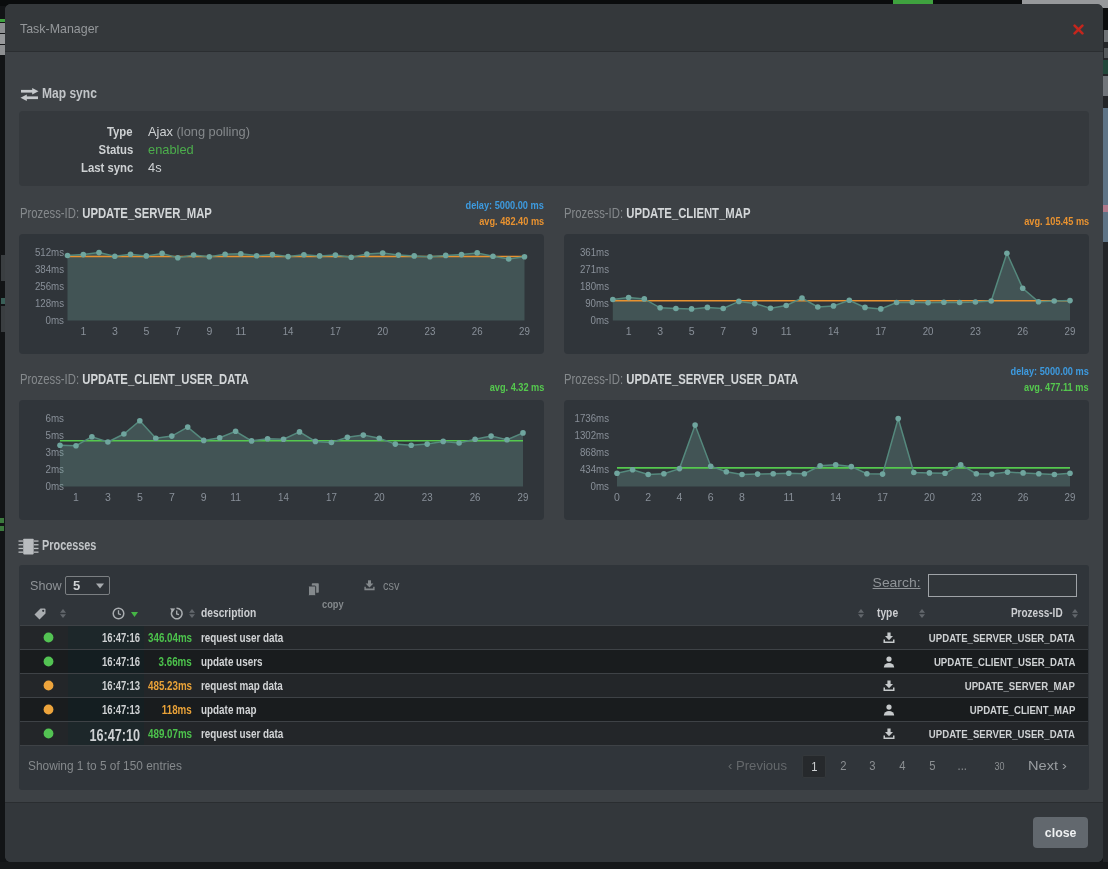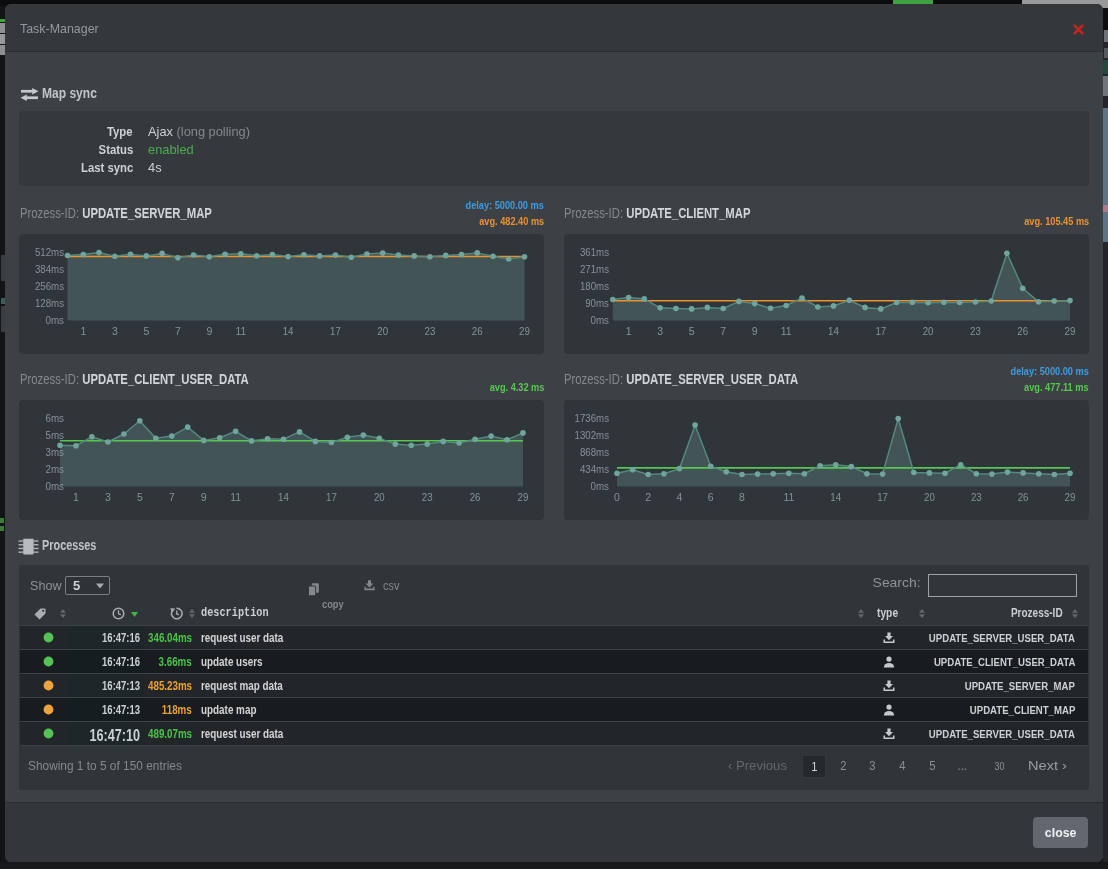--- a/index.html
+++ b/index.html
@@ -322,21 +322,21 @@
       <div style="position:absolute;left:359px;top:576px;">
         <svg width="11" height="11" viewBox="0 0 11 11">
           <g fill="#84898c">
             <rect x="4" y="0.3" width="3" height="3.8"></rect>
             <polygon points="1.6,3.6 9.4,3.6 5.5,7.6"></polygon>
             <path d="M0.4 6.8 V10.2 H10.6 V6.8 H9.2 V8.6 H1.8 V6.8 Z"></path>
           </g>
         </svg>
       </div>
       <div style="position:absolute;left:378px;top:574px;font-size:13px;color:#84898c;"><span style="display:inline-block;transform:scaleX(0.84);transform-origin:0 50%;white-space:nowrap;">csv</span></div>
-      <div style="position:absolute;right:182px;top:571px;font-size:13.5px;color:#8f9397;"><span style="display:inline-block;transform:scaleX(1.03);transform-origin:100% 50%;white-space:nowrap;">Search:</span></div>
+      <div style="position:absolute;right:182px;top:571px;font-size:13.5px;color:#8f9397;"><span style="display:inline-block;transform:scaleX(1.03);transform-origin:100% 50%;white-space:nowrap;text-decoration:underline;">Search:</span></div>
       <div style="position:absolute;left:923px;top:570px;width:149px;height:23px;background:#31363a;border:1px solid #9fa3a7;box-sizing:border-box;"></div>
       <div style="position:absolute;left:29px;top:604px;">
         <svg width="12" height="12" viewBox="0 0 12 12">
           <path d="M0.5 6.5 L6.5 0.5 H10.5 A1 1 0 0 1 11.5 1.5 V5.5 L5.5 11.5 Z" fill="#a9adb0"></path>
           <circle cx="9.2" cy="2.8" r="1.1" fill="#30353a"></circle>
         </svg>
       </div>
       <div style="position:absolute;left:55px;top:605px;">
         <svg width="6" height="9" viewBox="0 0 6 9">
           <polygon points="0,3.7 6,3.7 3,0" fill="#62676c"></polygon>
@@ -360,21 +360,21 @@
           <polygon points="0.2,1.2 5.2,1.6 2.4,5.4" fill="#a9adb0"></polygon>
           <path d="M6.7 3.6 V6.9 L9 7.6" fill="none" stroke="#a9adb0" stroke-width="1.3"></path>
         </svg>
       </div>
       <div style="position:absolute;left:184px;top:605px;">
         <svg width="6" height="9" viewBox="0 0 6 9">
           <polygon points="0,3.7 6,3.7 3,0" fill="#62676c"></polygon>
           <polygon points="0,5.3 6,5.3 3,9" fill="#62676c"></polygon>
         </svg>
       </div>
-      <div style="position:absolute;left:196px;top:602px;font-size:12.5px;font-weight:bold;color:#ccced1;font-family:Liberation Mono, monospace;"><span style="display:inline-block;transform:scaleX(0.82);transform-origin:0 50%;white-space:nowrap;">description</span></div>
+      <div style="position:absolute;left:196px;top:602px;font-size:12.5px;font-weight:bold;color:#ccced1;"><span style="display:inline-block;transform:scaleX(0.82);transform-origin:0 50%;white-space:nowrap;">description</span></div>
       <div style="position:absolute;left:853px;top:605px;">
         <svg width="6" height="9" viewBox="0 0 6 9">
           <polygon points="0,3.7 6,3.7 3,0" fill="#62676c"></polygon>
           <polygon points="0,5.3 6,5.3 3,9" fill="#62676c"></polygon>
         </svg>
       </div>
       <div style="position:absolute;left:872px;top:602px;font-size:12.5px;font-weight:bold;color:#ccced1;"><span style="display:inline-block;transform:scaleX(0.82);transform-origin:0 50%;white-space:nowrap;">type</span></div>
       <div style="position:absolute;left:914px;top:605px;">
         <svg width="6" height="9" viewBox="0 0 6 9">
           <polygon points="0,3.7 6,3.7 3,0" fill="#62676c"></polygon>

